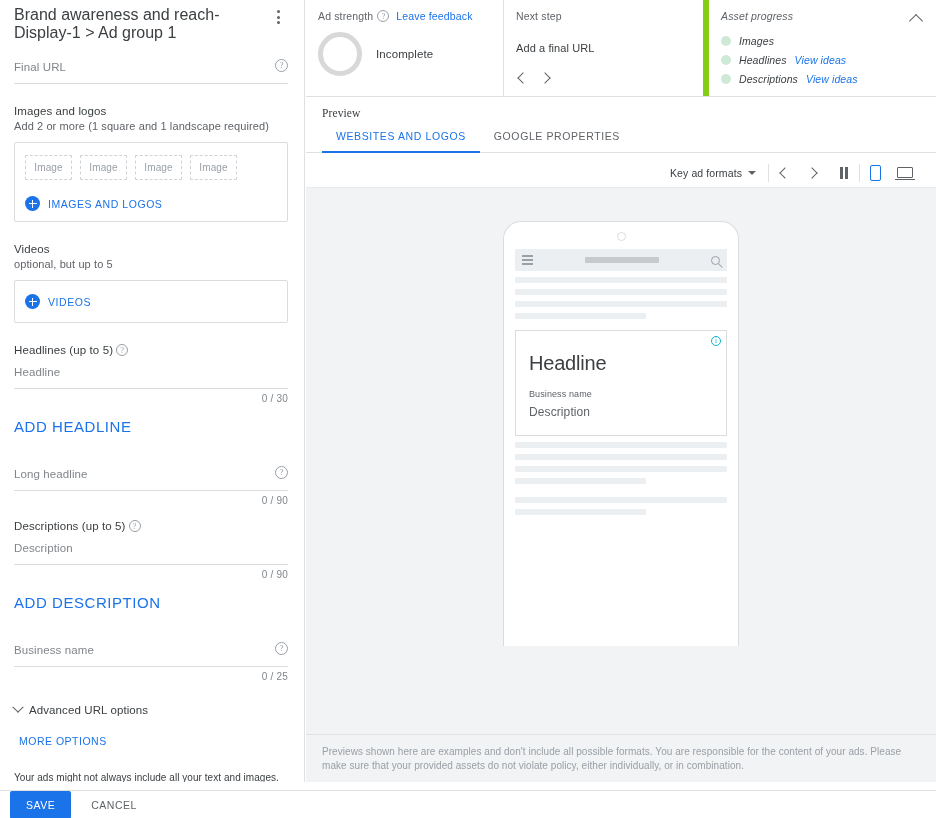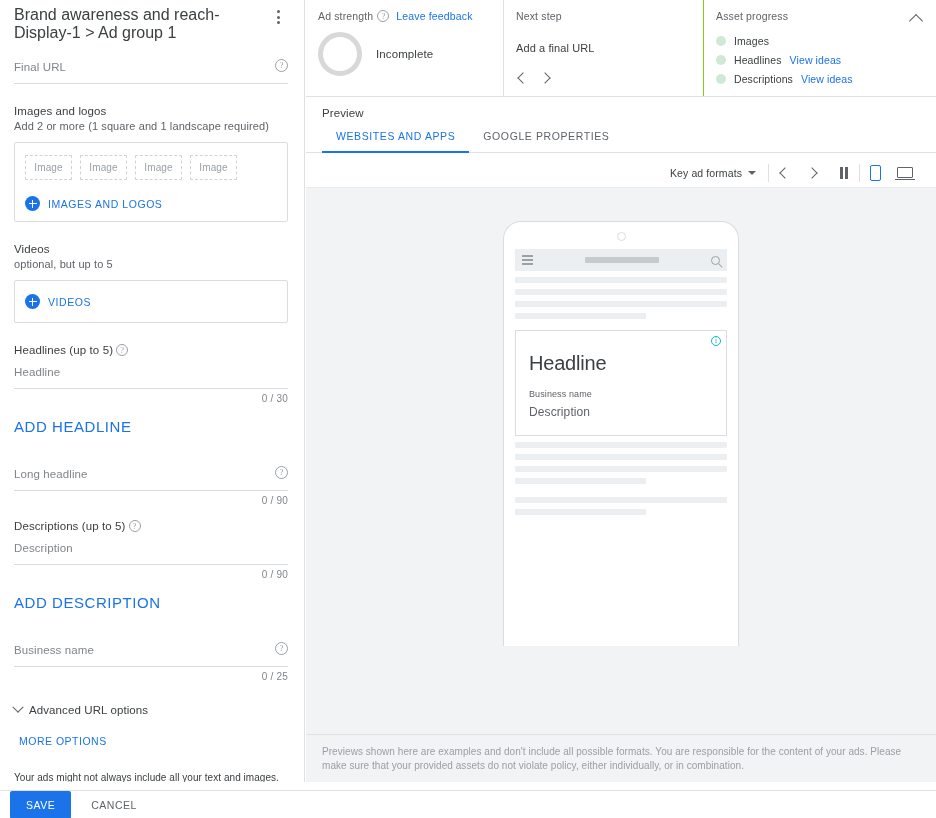--- a/index.html
+++ b/index.html
@@ -119,21 +119,21 @@
 
   
   .status-strip {
     position: absolute; left: 306px; top: 0; width: 630px; height: 97px;
     background: #fff; border-bottom: 1px solid #e0e0e0;
     display: flex;
   }
   .st-col { padding: 10px 14px 0 12px; position: relative; }
   .st-col.c1 { width: 197px; }
   .st-col.c2 { width: 200px; border-left: 1px solid #e0e0e0; }
-  .st-col.c3 { flex: 1; border-left: 1px solid #84cc16; }
+  .st-col.c3 { flex: 1; border-left: 6px solid #84cc16; font-style: italic; }
   .st-head {
     font-size: 10.5px; color: #5f6368; letter-spacing: .15px;
     display: flex; align-items: center; gap: 4px;
   }
   .feedback-link { color: #1a73e8; font-size: 10.5px; cursor: pointer; margin-left: 3px; }
   .ring-row { display: flex; align-items: center; gap: 14px; margin-top: 10px; }
   .ring {
     width: 44px; height: 44px; border-radius: 50%;
     border: 5px solid #d8d8d8; flex: none;
   }
@@ -164,21 +164,21 @@
   .dot { width: 10px; height: 10px; border-radius: 50%; background: #ceead6; flex: none; }
   .prog-name { font-size: 10.5px; color: #3c4043; letter-spacing: .1px; }
   .view-ideas { font-size: 10.5px; color: #1a73e8; cursor: pointer; letter-spacing: .1px; }
 
   
   .preview-panel {
     position: absolute; left: 306px; top: 98px; width: 630px; height: 684px;
     background: #fff; display: flex; flex-direction: column;
   }
   .preview-title {
-    font-size: 11.5px; color: #3c4043; padding: 9px 4px 0 16px; letter-spacing: .1px;
+    font-size: 11.5px; color: #3c4043; padding: 9px 4px 0 16px; letter-spacing: .1px; font-family: Liberation Serif, serif;
   }
   .tabs {
     display: flex; border-bottom: 1px solid #e0e0e0; margin-top: 11px; padding-left: 16px;
   }
   .tab {
     font-size: 10.5px; letter-spacing: .6px; font-weight: 500; color: #5f6368;
     padding: 0 14px 10px 14px; cursor: pointer; position: relative;
   }
   .tab.active { color: #1a73e8; }
   .tab.active::after {
@@ -445,21 +445,21 @@
         </div>
       </div>
     </div>
   </div>
 
   <div class="preview-panel">
 
     <div class="preview-title">Preview</div>
 
     <div class="tabs">
-      <div class="tab active">WEBSITES AND APPS</div>
+      <div class="tab active">WEBSITES AND LOGOS</div>
       <div class="tab">GOOGLE PROPERTIES</div>
     </div>
 
     <div class="toolbar">
       <div class="key-formats">
         <span>Key ad formats</span>
         <span class="tri-down"></span>
       </div>
       <span class="tb-sep"></span>
       <div class="tb-btn">

